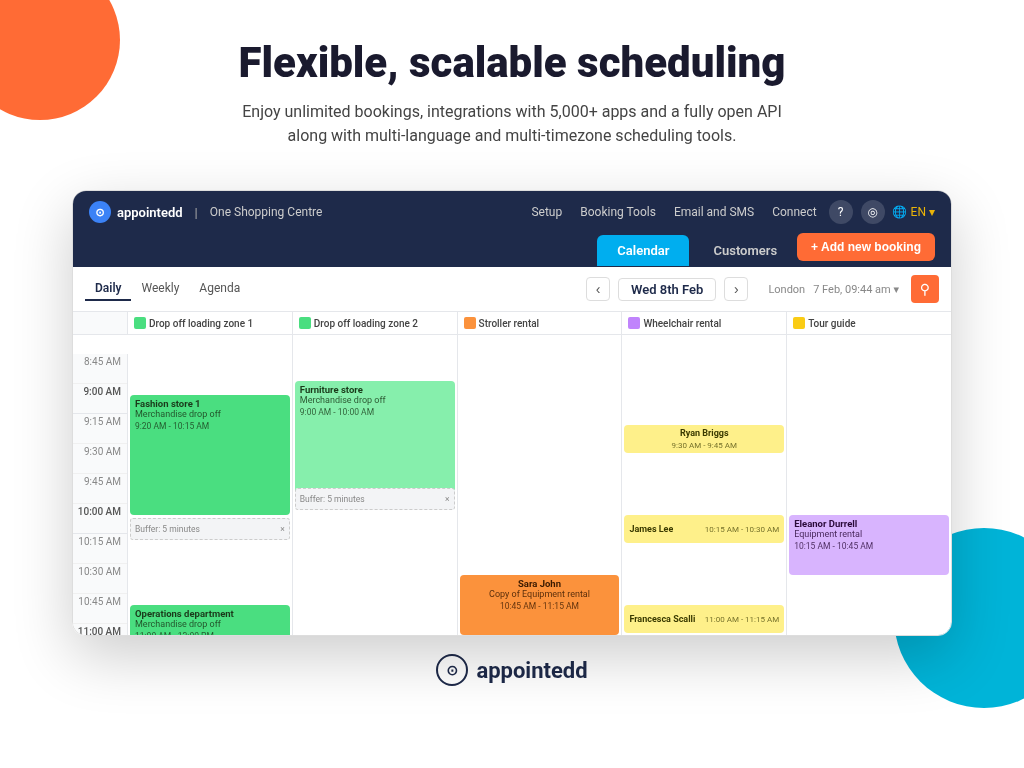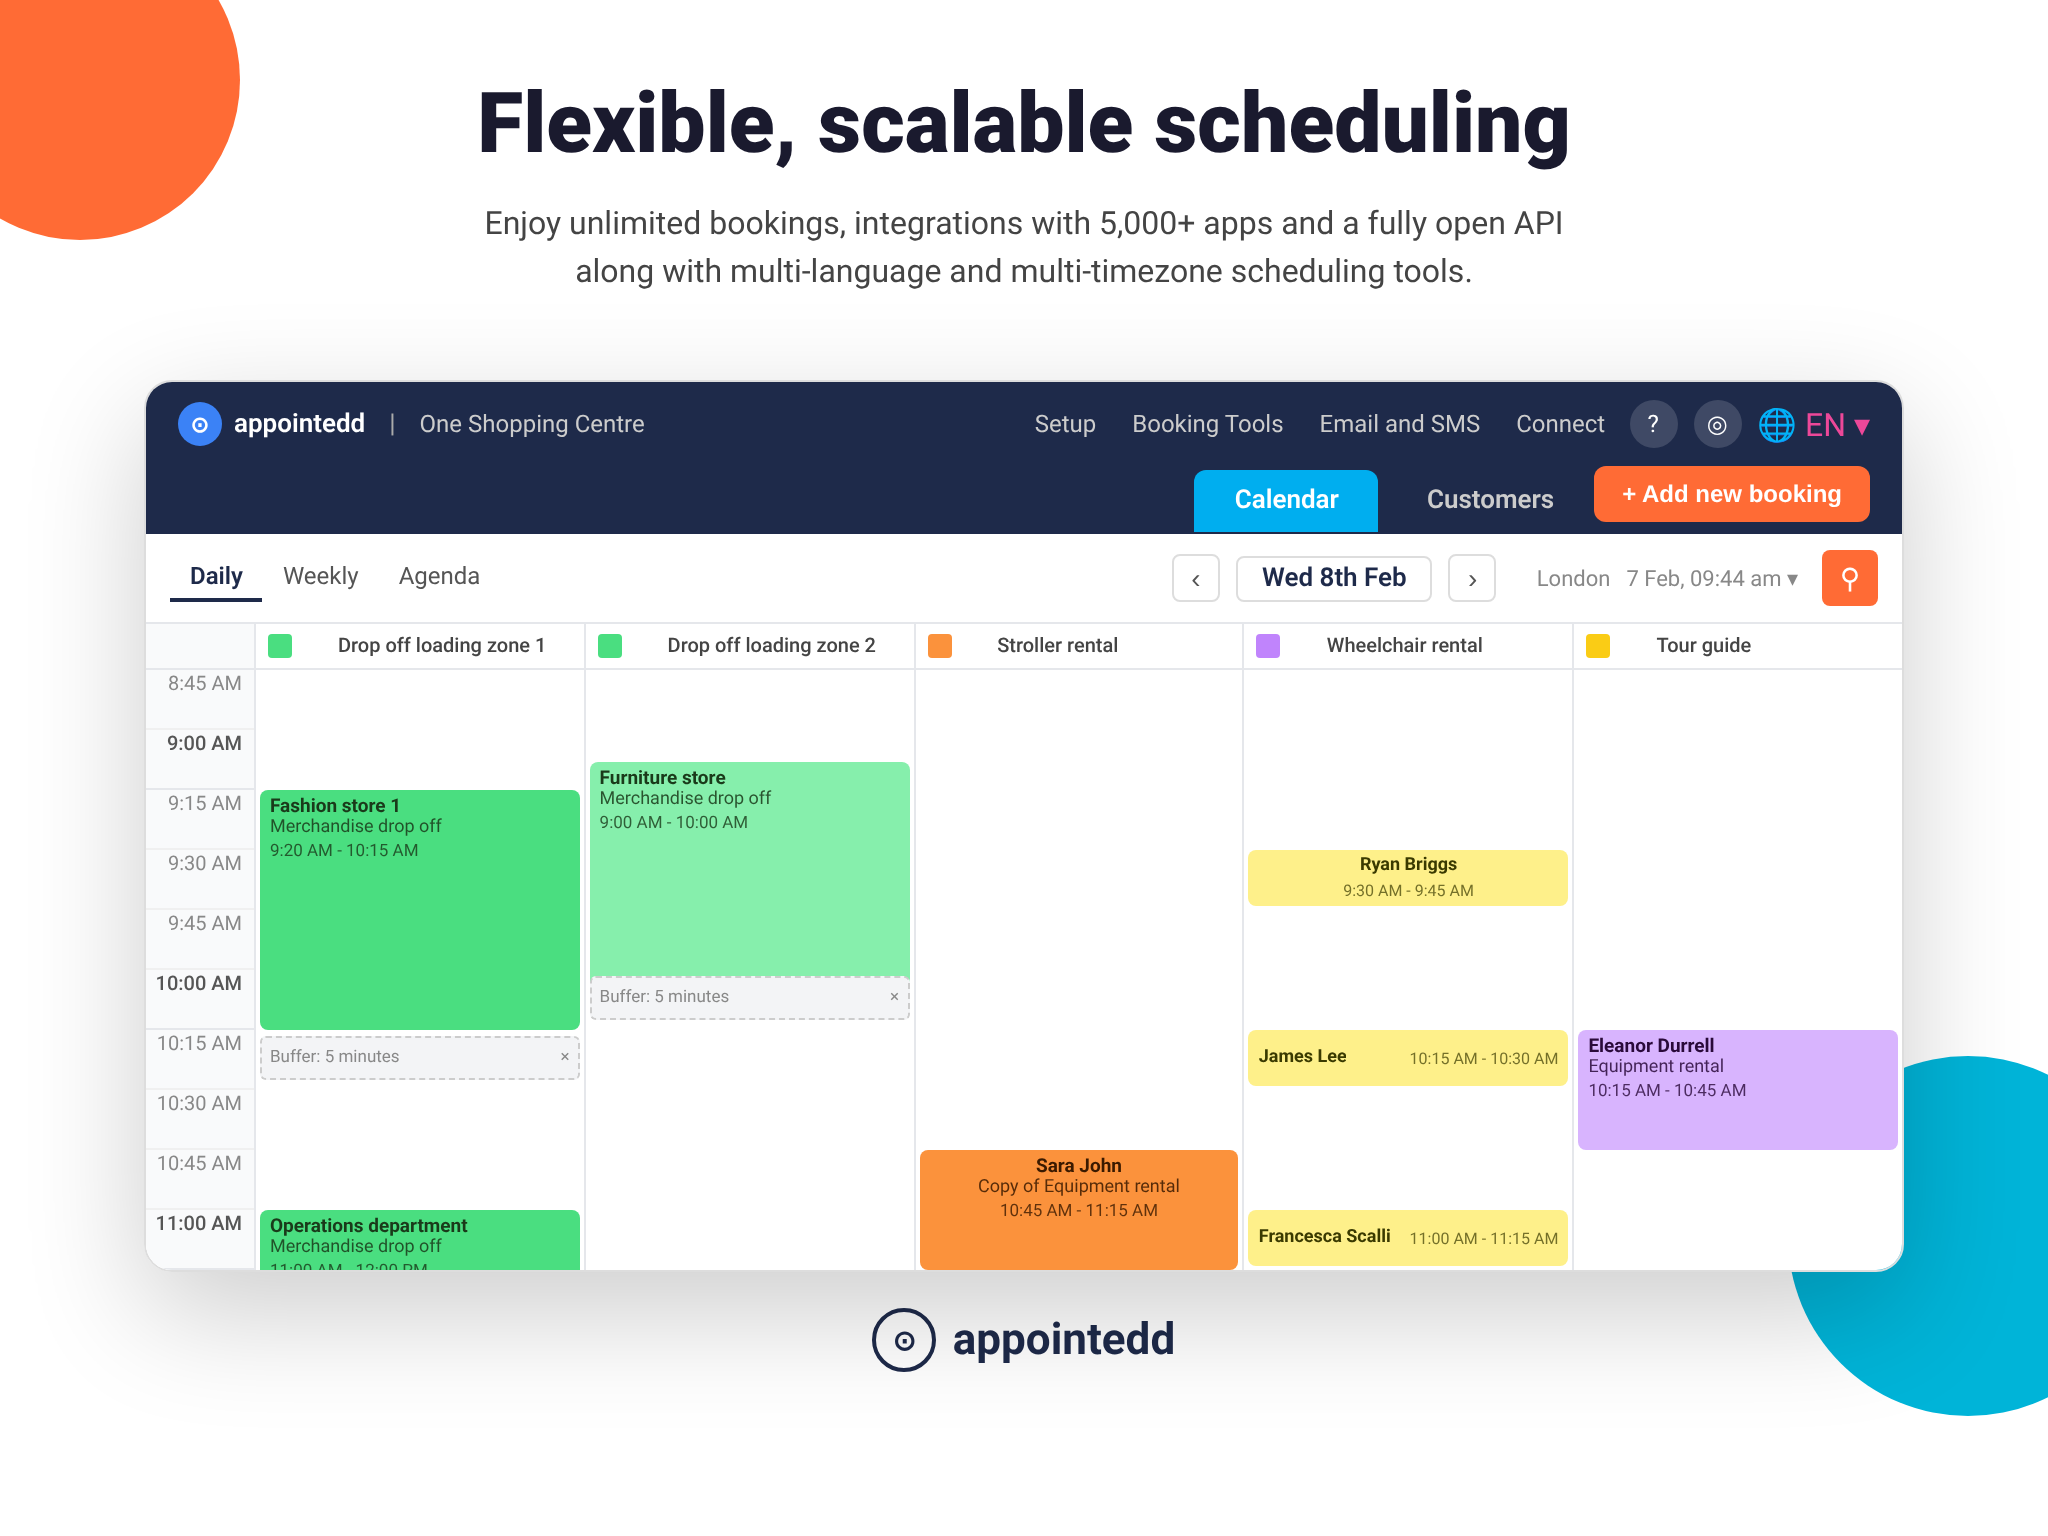--- a/index.html
+++ b/index.html
@@ -113,22 +113,22 @@
     .navbar-icon-btn {
       width: 24px; height: 24px;
       border-radius: 50%;
       background: rgba(255,255,255,0.15);
       display: flex; align-items: center; justify-content: center;
       color: #fff;
       font-size: 12px;
       cursor: pointer;
     }
     .navbar-lang {
-      color: #ec4899;
-      font-size: 16px;
+      color: #eab308;
+      font-size: 12px;
       display: flex;
       align-items: center;
       gap: 2px;
     }
 
     
     .tab-bar {
       background: #1e2a4a;
       display: flex;
       align-items: center;
@@ -250,21 +250,21 @@
       min-width: 55px;
       border-right: 1px solid #e5e7eb;
       background: #f9fafb;
     }
     .resource-col {
       flex: 1;
       border-right: 1px solid #e5e7eb;
       padding: 5px 6px;
       display: flex;
       align-items: center;
-      gap: 23px;
+      gap: 3px;
       font-size: 10px;
       color: #444;
       font-weight: 500;
       min-width: 0;
     }
     .resource-col:last-child { border-right: none; }
     .res-dot {
       width: 12px; height: 12px;
       border-radius: 2px;
       flex-shrink: 0;
@@ -274,20 +274,21 @@
     .cal-grid {
       display: flex;
       background: #fff;
       overflow: hidden;
     }
     .time-col {
       width: 55px;
       min-width: 55px;
       background: #f9fafb;
       border-right: 1px solid #e5e7eb;
+      margin-top: 19px;
     }
     .time-slot {
       height: 30px;
       font-size: 10px;
       color: #888;
       text-align: right;
       padding-right: 6px;
       padding-top: 2px;
       border-bottom: 1px solid #f0f0f0;
     }

